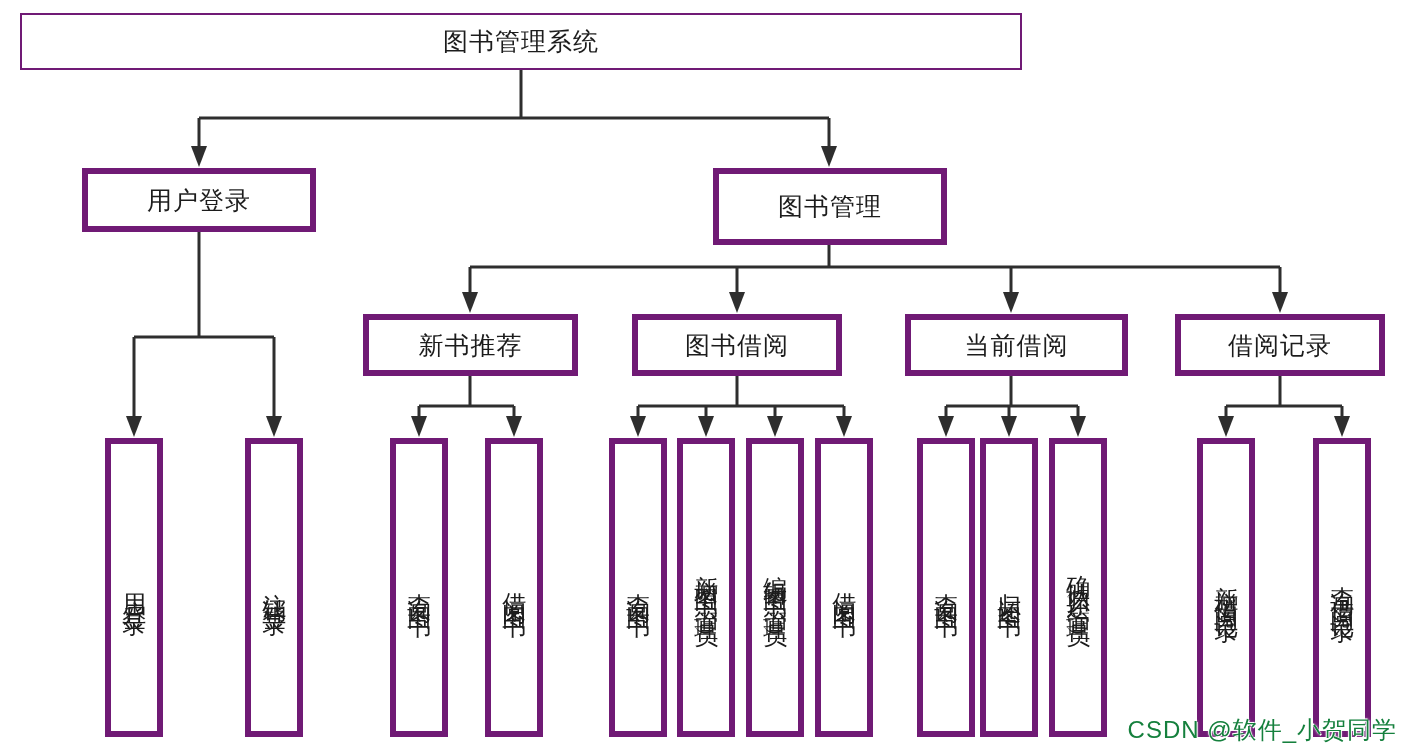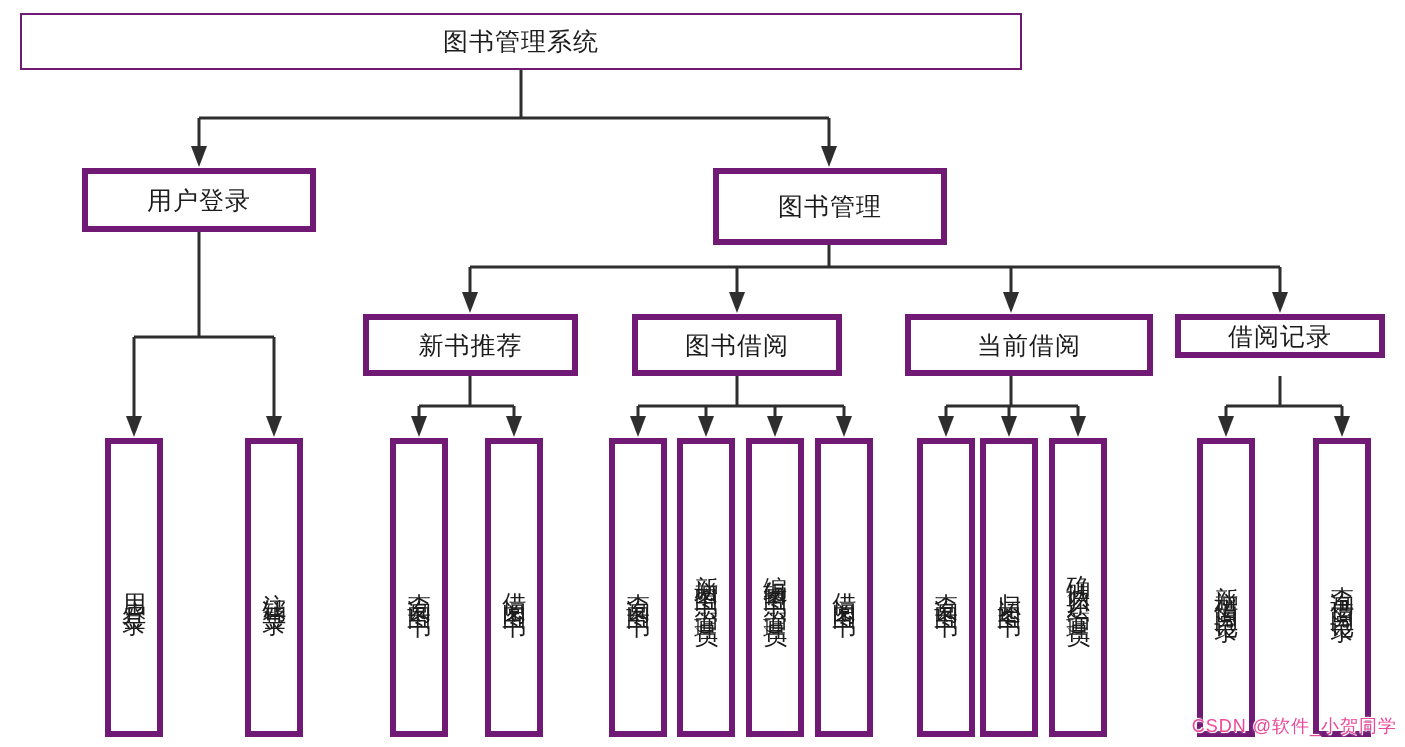--- a/index.html
+++ b/index.html
@@ -42,23 +42,23 @@
     writing-mode: vertical-rl;
     text-orientation: mixed;
     font-size: 24px;
     letter-spacing: 7px;
     line-height: 1.1;
   }
   .watermark {
     position: absolute;
     right: 8px;
     top: 714px;
-    font-size: 18px;
+    font-size: 24px;
     letter-spacing: 1px;
-    color: #ec4899;
+    color: #15803d;
     text-shadow: 1px 1px 0 #ffffff, -1px -1px 0 #ffffff, 0 0 3px #ffffff;
     z-index: 5;
     white-space: nowrap;
   }
 </style>
 </head>
 <body>
 
 <div class="stage">
 
@@ -112,24 +112,24 @@
   <div class="node h" style="left:713px; top:168px; width:234px; height:77px;">
     <span>图书管理</span>
   </div>
 
   <div class="node h" style="left:632px; top:314px; width:210px; height:62px;">
     <span>图书借阅</span>
   </div>
   <div class="node h" style="left:363px; top:314px; width:215px; height:62px;">
     <span>新书推荐</span>
   </div>
-  <div class="node h" style="left:905px; top:314px; width:248px; height:62px;">
+  <div class="node h" style="left:905px; top:314px; width:223px; height:62px;">
     <span>当前借阅</span>
   </div>
-  <div class="node h" style="left:1175px; top:314px; width:210px; height:44px;">
+  <div class="node h" style="left:1175px; top:314px; width:210px; height:62px;">
     <span>借阅记录</span>
   </div>
 
   <div class="node v" style="left:105px; top:438px; width:58px; height:299px;">
     <span>用户登录</span>
   </div>
   <div class="node v" style="left:245px; top:438px; width:58px; height:299px;">
     <span>注销登录</span>
   </div>
 

